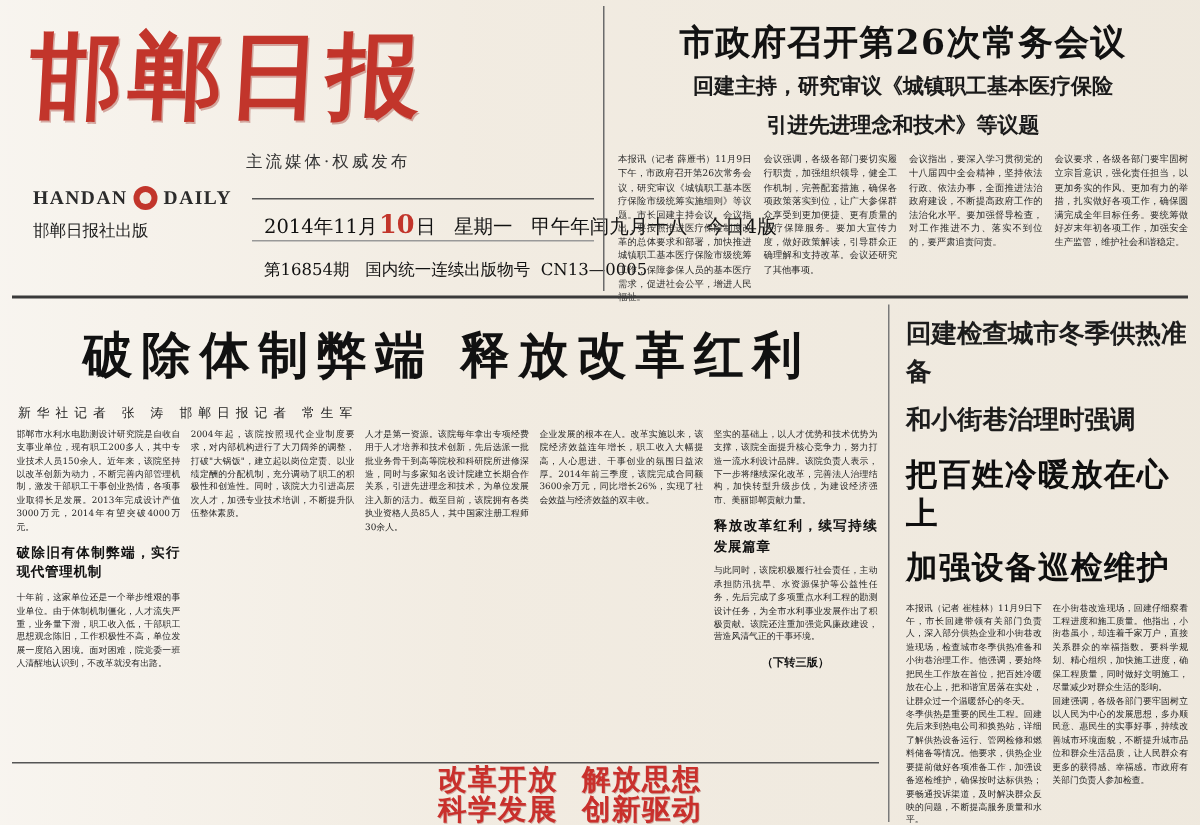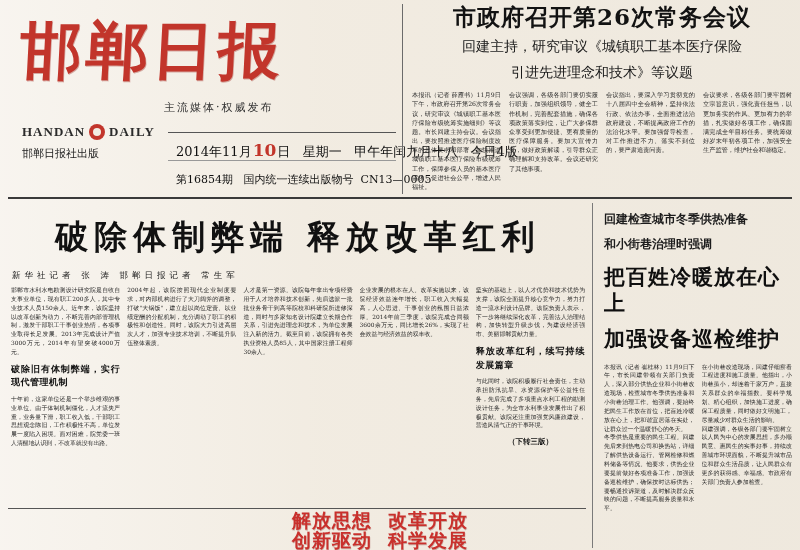--- a/index.html
+++ b/index.html
@@ -125,38 +125,38 @@
     left: 168px;
     top: 160px;
     width: 228px;
     border-top: 1px solid #999;
   }
 
   
   .lead-top {
     position: absolute;
     left: 406px;
-    top: 0;
+    top: 12px;
     width: 394px;
     height: 196px;
     box-sizing: border-box;
     padding: 4px 8px 0 6px;
   }
   .lead-head {
     font-family: "DejaVu Serif", serif;
     font-weight: bold;
     font-size: 23px;
     color: #121212;
     text-align: center;
     letter-spacing: 1px;
     line-height: 1.15;
   }
   .lead-sub {
     font-family: "DejaVu Serif", serif;
-    font-weight: normal;
+    font-weight: bold;
     font-size: 14px;
     color: #1a1a1a;
     text-align: center;
     line-height: 1.35;
     margin-top: 7px;
   }
   .lead-cols {
     margin-top: 8px;
     display: flex;
     gap: 8px;
@@ -299,21 +299,21 @@
     position: absolute;
     left: 600px;
     top: 203px;
     width: 196px;
     height: 345px;
     box-sizing: border-box;
     padding: 0 4px;
   }
   .right-kicker {
     font-family: "DejaVu Serif", serif;
-    font-size: 12px;
+    font-size: 17px;
     font-weight: bold;
     color: #1c1c1c;
     line-height: 1.45;
     margin-top: 8px;
     text-align: left;
   }
   .right-head {
     font-family: "DejaVu Serif", serif;
     font-weight: bold;
     font-size: 21px;
@@ -406,26 +406,26 @@
         <div>与此同时，该院积极履行社会责任，主动承担防汛抗旱、水资源保护等公益性任务，先后完成了多项重点水利工程的勘测设计任务，为全市水利事业发展作出了积极贡献。该院还注重加强党风廉政建设，营造风清气正的干事环境。</div>
         <div class="jump-note">（下转三版）</div>
       </div>
     </div>
   </div>
 
   <div class="hr-bottom-left"></div>
 
   <div class="slogan-banner">
     <div class="slogan-block">
+      <div>改革开放</div>
+      <div>科学发展</div>
+    </div>
+    <div class="slogan-block">
       <div>解放思想</div>
       <div>创新驱动</div>
-    </div>
-    <div class="slogan-block">
-      <div>改革开放</div>
-      <div>科学发展</div>
     </div>
   </div>
 
   <div class="vr-right"></div>
 
   <div class="right-story">
     <div class="right-kicker">回建检查城市冬季供热准备</div>
     <div class="right-kicker">和小街巷治理时强调</div>
     <div class="right-head">把百姓冷暖放在心上</div>
     <div class="right-head">加强设备巡检维护</div>

